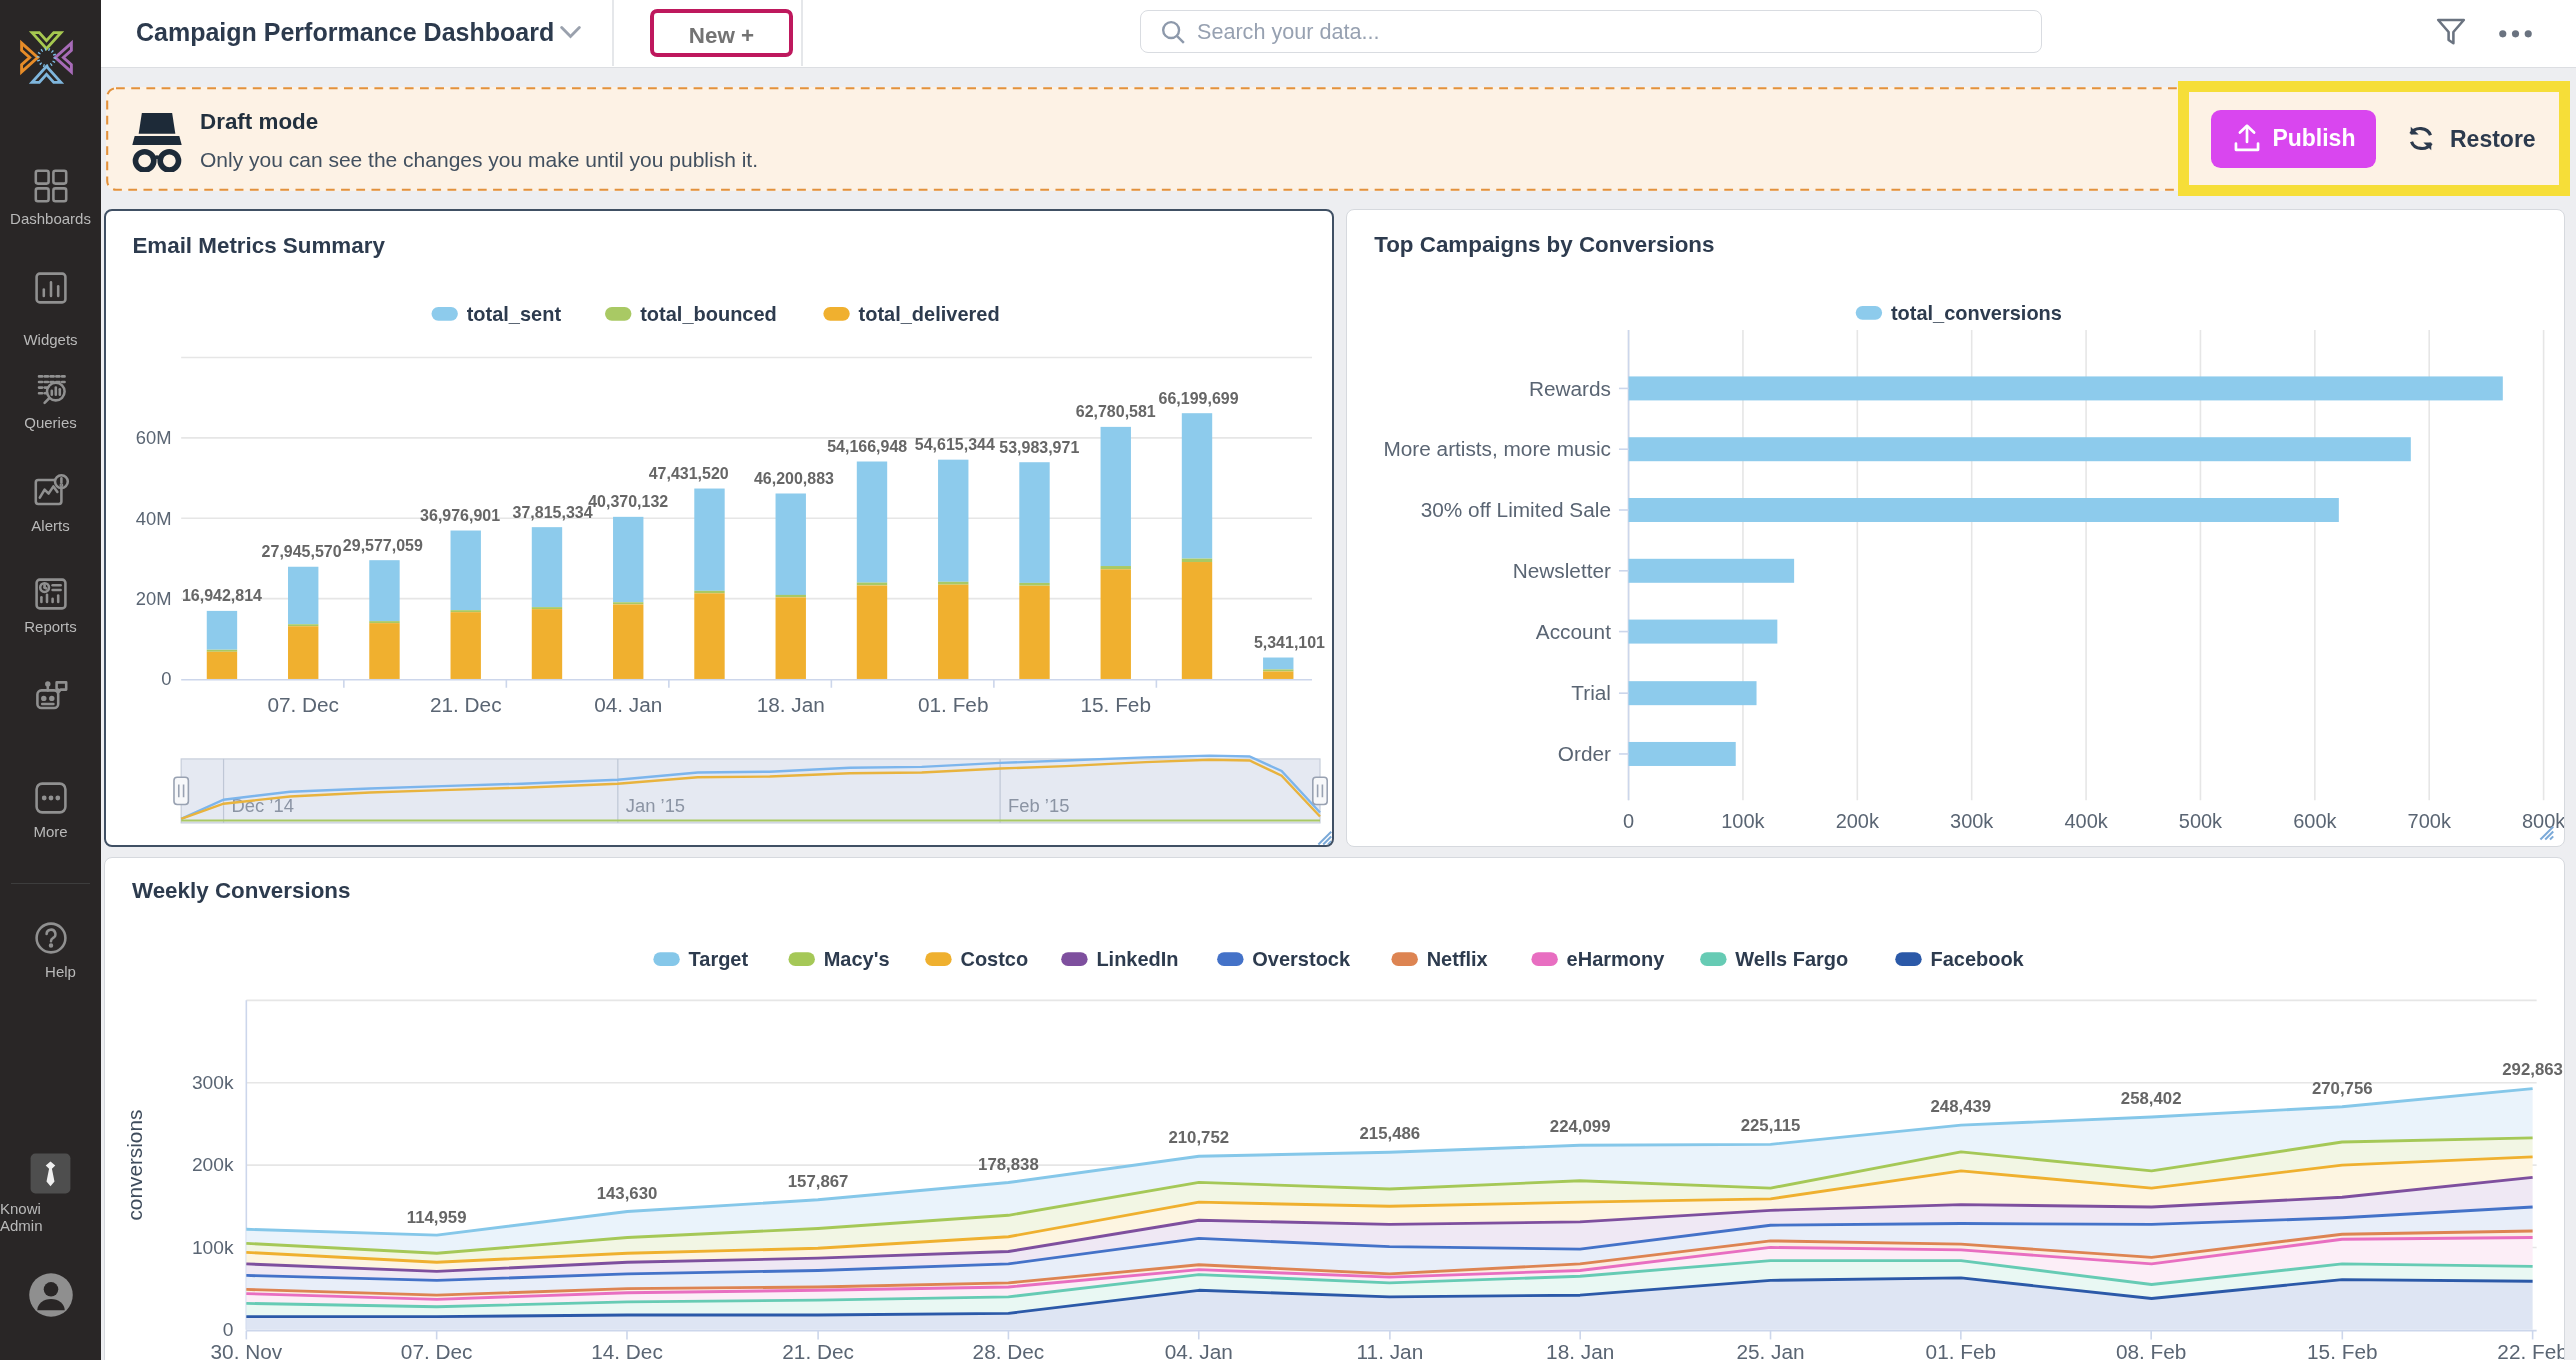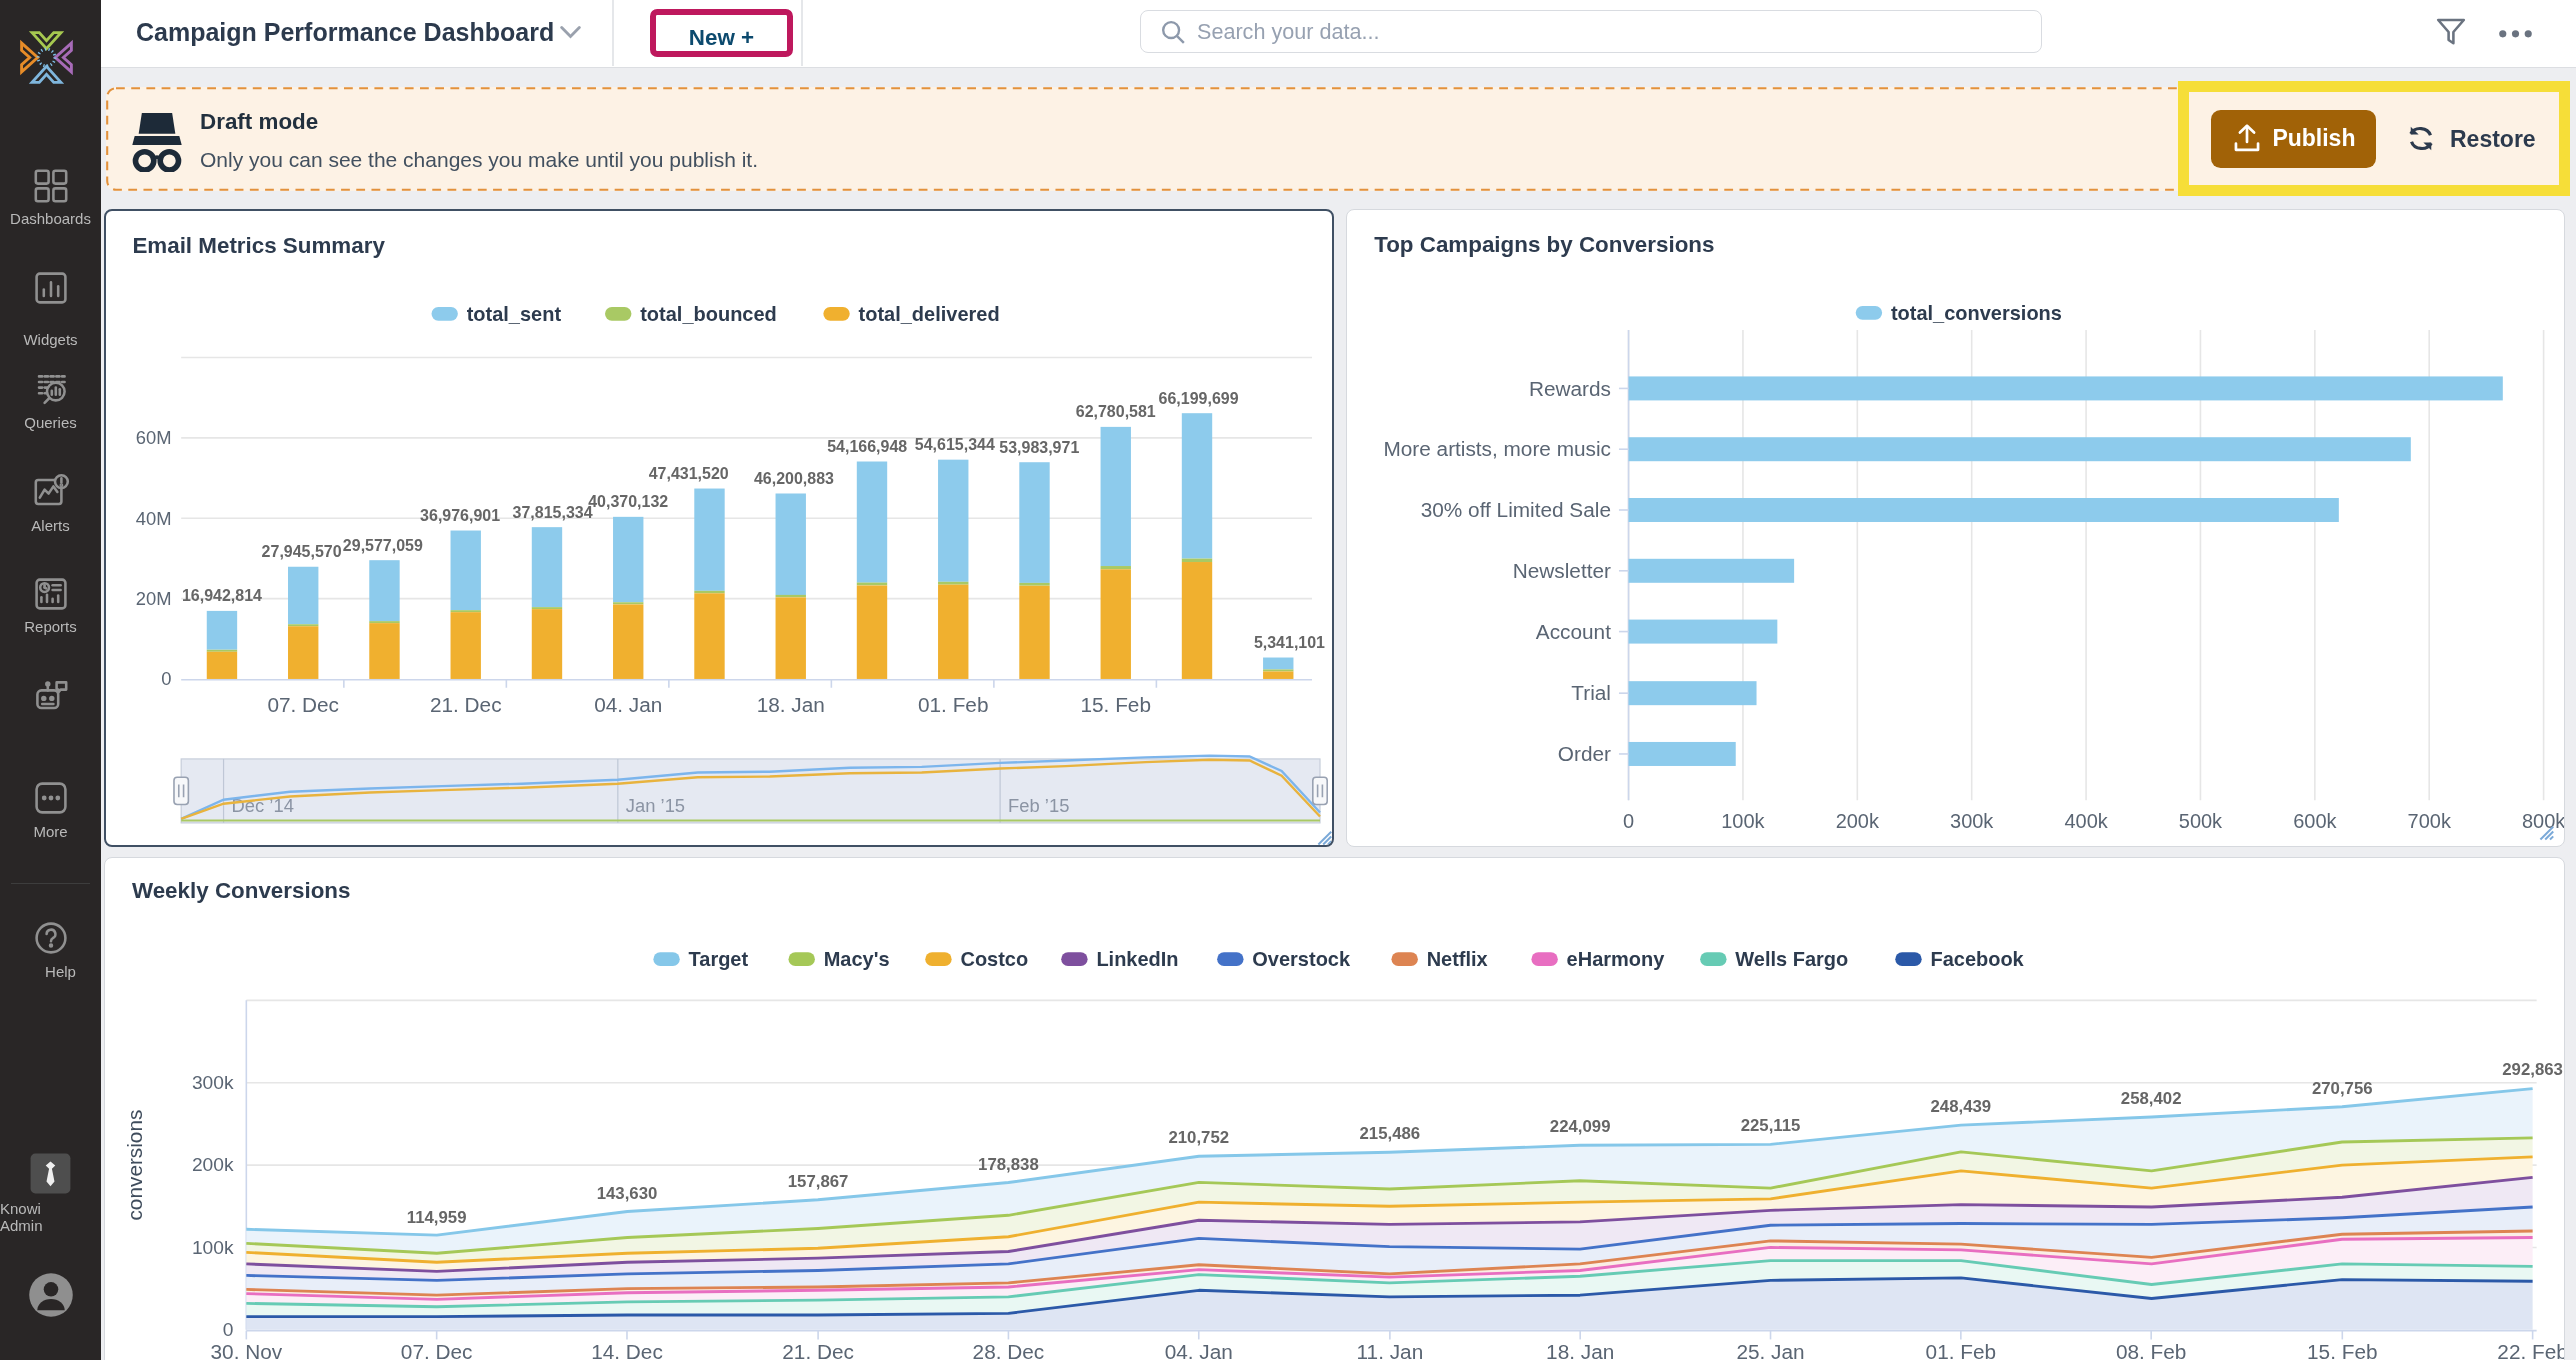--- a/index.html
+++ b/index.html
@@ -102,21 +102,21 @@
       </svg></div>
 </div>
 
 <div class="abs" style="left:101px;top:0;width:2475px;height:68px;background:#ffffff;border-bottom:1.6px solid #dcdee2;">
   <div class="abs" style="left:35px;top:17.6px;font-size:25px;font-weight:bold;color:#2c3a4d;">Campaign Performance Dashboard</div>
   <div class="abs" style="left:459px;top:26.4px;"><svg width="21" height="12.8" viewBox="0 0 26 16">
         <path d="M2 2 L13 13 L24 2" fill="none" stroke="#9aa1ad" stroke-width="3.6" stroke-linecap="round"></path>
       </svg></div>
   <div class="abs" style="left:511px;top:0;width:1.6px;height:66px;background:#e5e7ea;"></div>
   <div class="abs" style="left:700px;top:0;width:1.6px;height:66px;background:#e5e7ea;"></div>
-  <div class="abs" style="left:549px;top:8.8px;width:143px;height:48px;border:6px solid #be185d;border-radius:7.2px;color:#0c4a6e;font-size:22.4px;font-weight:bold;text-align:center;line-height:45px;">New +</div>
+  <div class="abs" style="left:549px;top:8.8px;width:143px;height:48px;border:4px solid #be185d;border-radius:7.2px;color:#737373;font-size:22.4px;font-weight:bold;text-align:center;line-height:45px;">New +</div>
   <div class="abs" style="left:1039px;top:10.4px;width:902px;height:43px;border:1.6px solid #d9dce1;border-radius:8px;background:#fff;">
     <div class="abs" style="left:19px;top:7.2px;"><svg width="27" height="27" viewBox="0 0 34 34" fill="none" stroke="#8d99ab" stroke-width="3">
           <circle cx="14" cy="14" r="10"></circle>
           <line x1="21.5" y1="21.5" x2="30" y2="30"></line>
         </svg></div>
     <div class="abs" style="left:56px;top:8px;font-size:21.6px;color:#97a1b1;">Search your data...</div>
   </div>
   <div class="abs" style="left:2334px;top:16px;"><svg width="32" height="32" viewBox="0 0 40 40" fill="none" stroke="#6a7380" stroke-width="3.2" stroke-linejoin="round">
         <path d="M4 5 H36 L23 20 V34 L17 30 V20 Z"></path>
       </svg></div>
@@ -138,21 +138,21 @@
         <circle cx="15.5" cy="60" r="11.5"></circle>
           <circle cx="46.5" cy="60" r="11.5"></circle>
         <path d="M27 57 q4 -3.5 8 0" stroke-width="4.5"></path>
       </g>
       </svg></div>
   <div class="abs" style="left:94px;top:22.4px;font-size:22.4px;font-weight:bold;color:#22303e;">Draft mode</div>
   <div class="abs" style="left:94px;top:61px;font-size:21px;color:#42505f;">Only you can see the changes you make until you publish it.</div>
 </div>
 
 <div class="abs" style="left:2178px;top:81px;width:392px;height:115px;background:#fdf2e5;border:11.2px solid #f6de38;">
-  <div class="abs" style="left:22.4px;top:17.6px;width:165px;height:58px;background:#a16207;border-radius:9.6px;">
+  <div class="abs" style="left:22.4px;top:17.6px;width:165px;height:58px;background:#d946ef;border-radius:9.6px;">
     <div class="abs" style="left:21px;top:13.6px;"><svg width="30" height="30" viewBox="0 0 38 38" fill="none" stroke="#ffffff" stroke-width="3.4" stroke-linecap="round" stroke-linejoin="round">
       <path d="M19 24 V4"></path>
           <path d="M10 12 L19 3.6 L28 12"></path>
           <path d="M5 26 v8 h28 v-8"></path>
         </svg></div>
     <div class="abs" style="left:61px;top:15px;font-size:23px;font-weight:bold;color:#fff;">Publish</div>
   </div>
   <div class="abs" style="left:217px;top:32px;"><svg width="30" height="29" viewBox="0 0 38 36">
       <g fill="none" stroke="#2c3a4d" stroke-width="4">
         <path d="M6 12 a13.5 12 0 0 1 25 2"></path>

